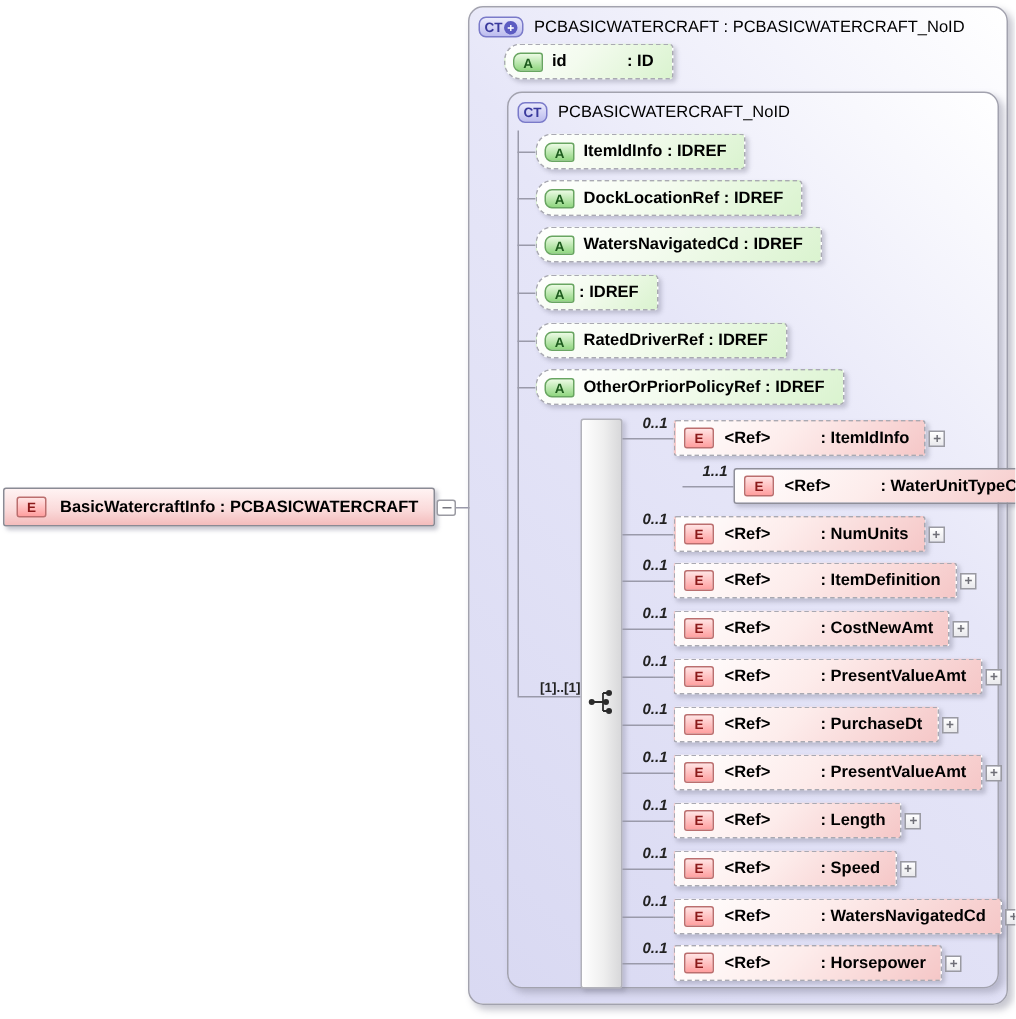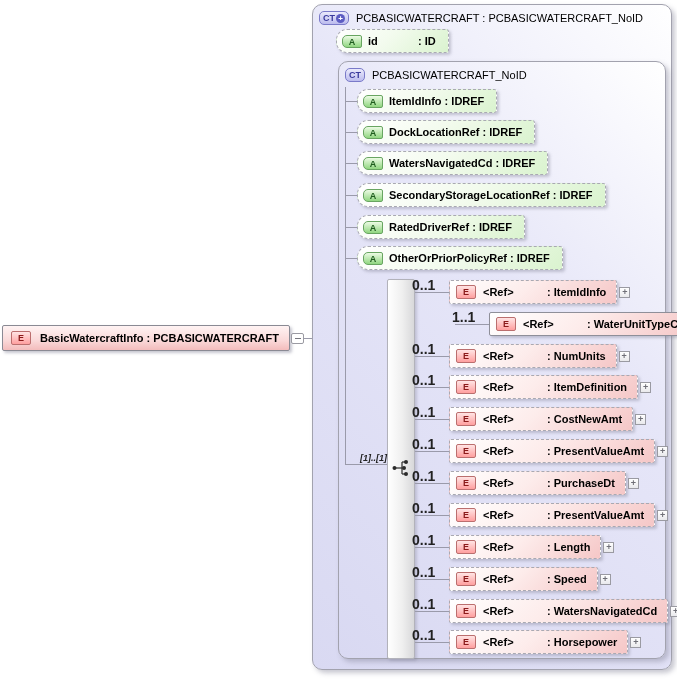--- a/index.html
+++ b/index.html
@@ -68,22 +68,22 @@
     position:absolute; left:2px; top:325px; width:288px; height:26px;
     display:flex; align-items:center; padding:0 10px 0 8px; gap:9px;
     border:1px solid #8a8a94; border-radius:2px;
     background:linear-gradient(180deg,#fff3f3 0%,#fad9d9 60%,#f3bcbc 100%);
     box-shadow:2px 2px 3px rgba(130,130,150,0.45);
     font-size:11px; font-weight:bold; white-space:pre;
   }
   
   .el-row { position:absolute; left:110px; height:24px; display:flex; align-items:center; }
   .card {
-    position:absolute; left:-37px; top:-3px; width:33px; 
-    font-size:14px; font-weight:bold; color:#222;
+    position:absolute; left:-37px; top:-3px; width:33px; text-align:right;
+    font-size:10px; font-style:italic; font-weight:bold; color:#222;
   }
   .stub { position:absolute; left:-34px; top:12px; width:34px; height:1px; background:#9a9aaa; }
   .plusbox {
     margin-left:2px; width:11px; height:11px; flex:0 0 11px;
     border:1px solid #9a9aa2; background:linear-gradient(180deg,#ffffff,#e9e9ec);
     color:#6f6f77; font-size:9px; line-height:9px; text-align:center; font-weight:bold;
   }
   .minusbox {
     position:absolute; left:291px; top:333px; width:13px; height:11px;
     border:1px solid #9a9aa2; border-radius:2px; background:#fff;
@@ -96,21 +96,21 @@
   
   #seq-bar {
     position:absolute; left:48px; top:217px; width:28px; height:380px;
     border:1px solid #b2b2ba; border-radius:2px;
     background:linear-gradient(90deg,#ffffff 0%,#efefef 55%,#d8d8da 100%);
     box-shadow:2px 2px 3px rgba(130,130,150,0.35);
   }
   #seq-icon { position:absolute; left:52px; top:396px; width:20px; height:20px; }
   #seq-card {
     position:absolute; left:8px; top:391px; width:40px; text-align:right;
-    font-size:9px; font-style:italic; font-weight:bold; color:#222;
+    font-size:9px; font-weight:bold; color:#222;
   }
 </style>
 </head>
 <body>
 
 <div id="canvas">
 
   <div id="left-el">
     <span class="badge-e">E</span>
     <span>BasicWatercraftInfo : PCBASICWATERCRAFT</span>
@@ -168,21 +168,20 @@
         <span>IDREF</span>
       </div>
       <div class="attr-box" style="left:18px; top:89px;">
         <span class="badge-a">A</span>
         <span class="name">WatersNavigatedCd</span>
         <span class="sep"> : </span>
         <span>IDREF</span>
       </div>
       <div class="attr-box" style="left:18px; top:121px;">
         <span class="badge-a">A</span>
-        <span class="name">SecondaryStorageLocationRef</span>
         <span class="sep"> : </span>
         <span>IDREF</span>
       </div>
       <div class="attr-box" style="left:18px; top:153px;">
         <span class="badge-a">A</span>
         <span class="name">RatedDriverRef</span>
         <span class="sep"> : </span>
         <span>IDREF</span>
       </div>
       <div class="attr-box" style="left:18px; top:184px;">

